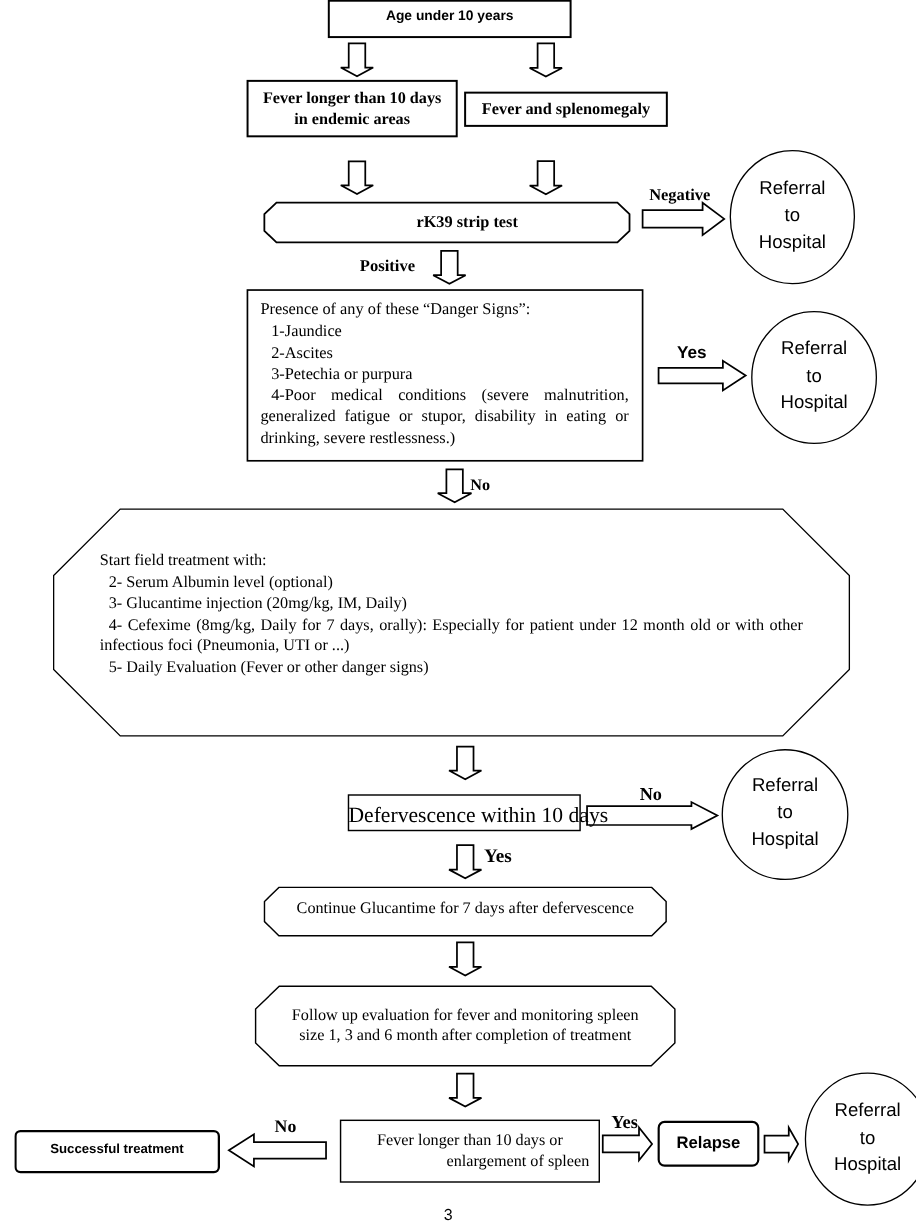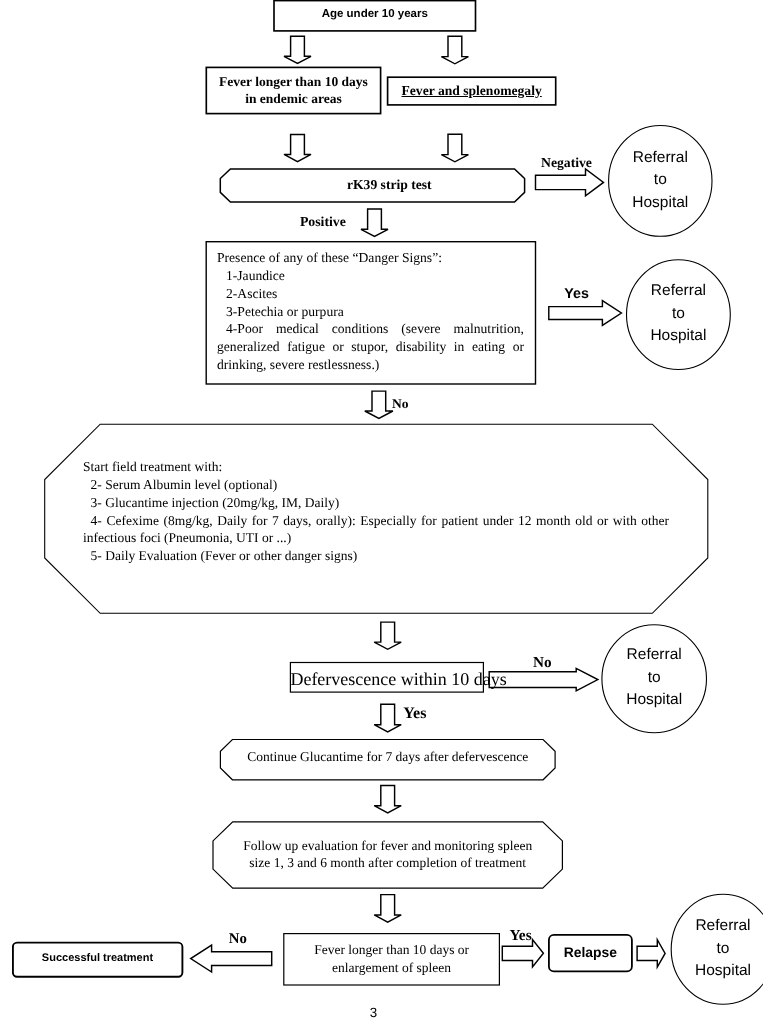--- a/index.html
+++ b/index.html
@@ -60,21 +60,21 @@
       <path d="M259.7 951.8H199.6V945.2L178.7 958.6L199.6 972.0V965.5H259.7Z"></path>
       </g>
     </g>
   </svg>
 
   <div class="t sans b ctr" style="left:262px;top:7.95px;width:201.5px;font-size:11.53px;">Age under 10 years</div>
 
   <div class="t serif b ctr" style="left:194.3px;top:73.59px;width:174.3px;font-size:13.5px;">Fever longer than 10 days</div>
   <div class="t serif b ctr" style="left:194.3px;top:91.19px;width:174.3px;font-size:13.5px;">in endemic areas</div>
 
-  <div class="t serif b ctr" style="left:375.6px;top:82.8px;width:168.1px;font-size:13.6px;text-decoration:underline;">Fever and splenomegaly</div>
+  <div class="t serif b ctr" style="left:375.6px;top:82.8px;width:168.1px;font-size:13.6px;">Fever and splenomegaly</div>
 
   <div class="t serif b ctr" style="left:208.3px;top:177.39px;width:338px;font-size:13.6px;">rK39 strip test</div>
 
   <div class="t serif b" style="left:529.0px;top:155.14px;font-size:13.7px;">Negative</div>
   <div class="t serif b" style="left:287.9px;top:213.91px;font-size:13.8px;">Positive</div>
   <div class="t sans b" style="left:552.2px;top:286.11px;font-size:14.3px;">Yes</div>
   <div class="t serif b" style="left:379.9px;top:396.19px;font-size:13.5px;">No</div>
   <div class="t serif b" style="left:521.1px;top:653.95px;font-size:15.2px;">No</div>
   <div class="t serif b" style="left:391.3px;top:704.54px;font-size:16px;">Yes</div>
   <div class="t serif b" style="left:216.8px;top:931.15px;font-size:14.8px;">No</div>
@@ -97,21 +97,21 @@
   </div>
 
   <div class="t serif ctr" style="left:278.4px;top:669.39px;width:193px;font-size:18px;">Defervescence within 10 days</div>
 
   <div class="t serif ctr" style="left:208.4px;top:749.09px;width:334.7px;font-size:13.5px;">Continue Glucantime for 7 days after defervescence</div>
 
   <div class="t serif ctr" style="left:201px;top:837.69px;width:349.4px;font-size:13.5px;">Follow up evaluation for fever and monitoring spleen</div>
   <div class="t serif ctr" style="left:201px;top:855.39px;width:349.4px;font-size:13.5px;">size 1, 3 and 6 month after completion of treatment</div>
 
   <div class="t serif ctr" style="left:271.8px;top:942.39px;width:215.6px;font-size:13.5px;">Fever longer than 10 days or</div>
-  <div class="t serif ctr" style="left:271.8px;top:960.49px;width:215.6px;font-size:13.5px;">enlargement of spleen</div>
+  <div class="t serif ctr" style="left:271.8px;top:960.49px;width:215.6px;font-size:13.5px;padding-left:40px;">enlargement of spleen</div>
 
   <div class="t sans b ctr" style="left:1.8px;top:951.62px;width:167.4px;font-size:11px;">Successful treatment</div>
   <div class="t sans b ctr" style="left:536.3px;top:943.70px;width:84.1px;font-size:13.9px;">Relapse</div>
 
   <div class="t sans ctr" style="left:593.3px;top:148.57px;width:110px;font-size:15.5px;">Referral</div>
   <div class="t sans ctr" style="left:593.3px;top:171.32px;width:110px;font-size:15.5px;">to</div>
   <div class="t sans ctr" style="left:593.3px;top:193.57px;width:110px;font-size:15.5px;">Hospital</div>
   <div class="t sans ctr" style="left:611.4px;top:282.27px;width:110px;font-size:15.5px;">Referral</div>
   <div class="t sans ctr" style="left:611.4px;top:305.02px;width:110px;font-size:15.5px;">to</div>
   <div class="t sans ctr" style="left:611.4px;top:327.27px;width:110px;font-size:15.5px;">Hospital</div>

